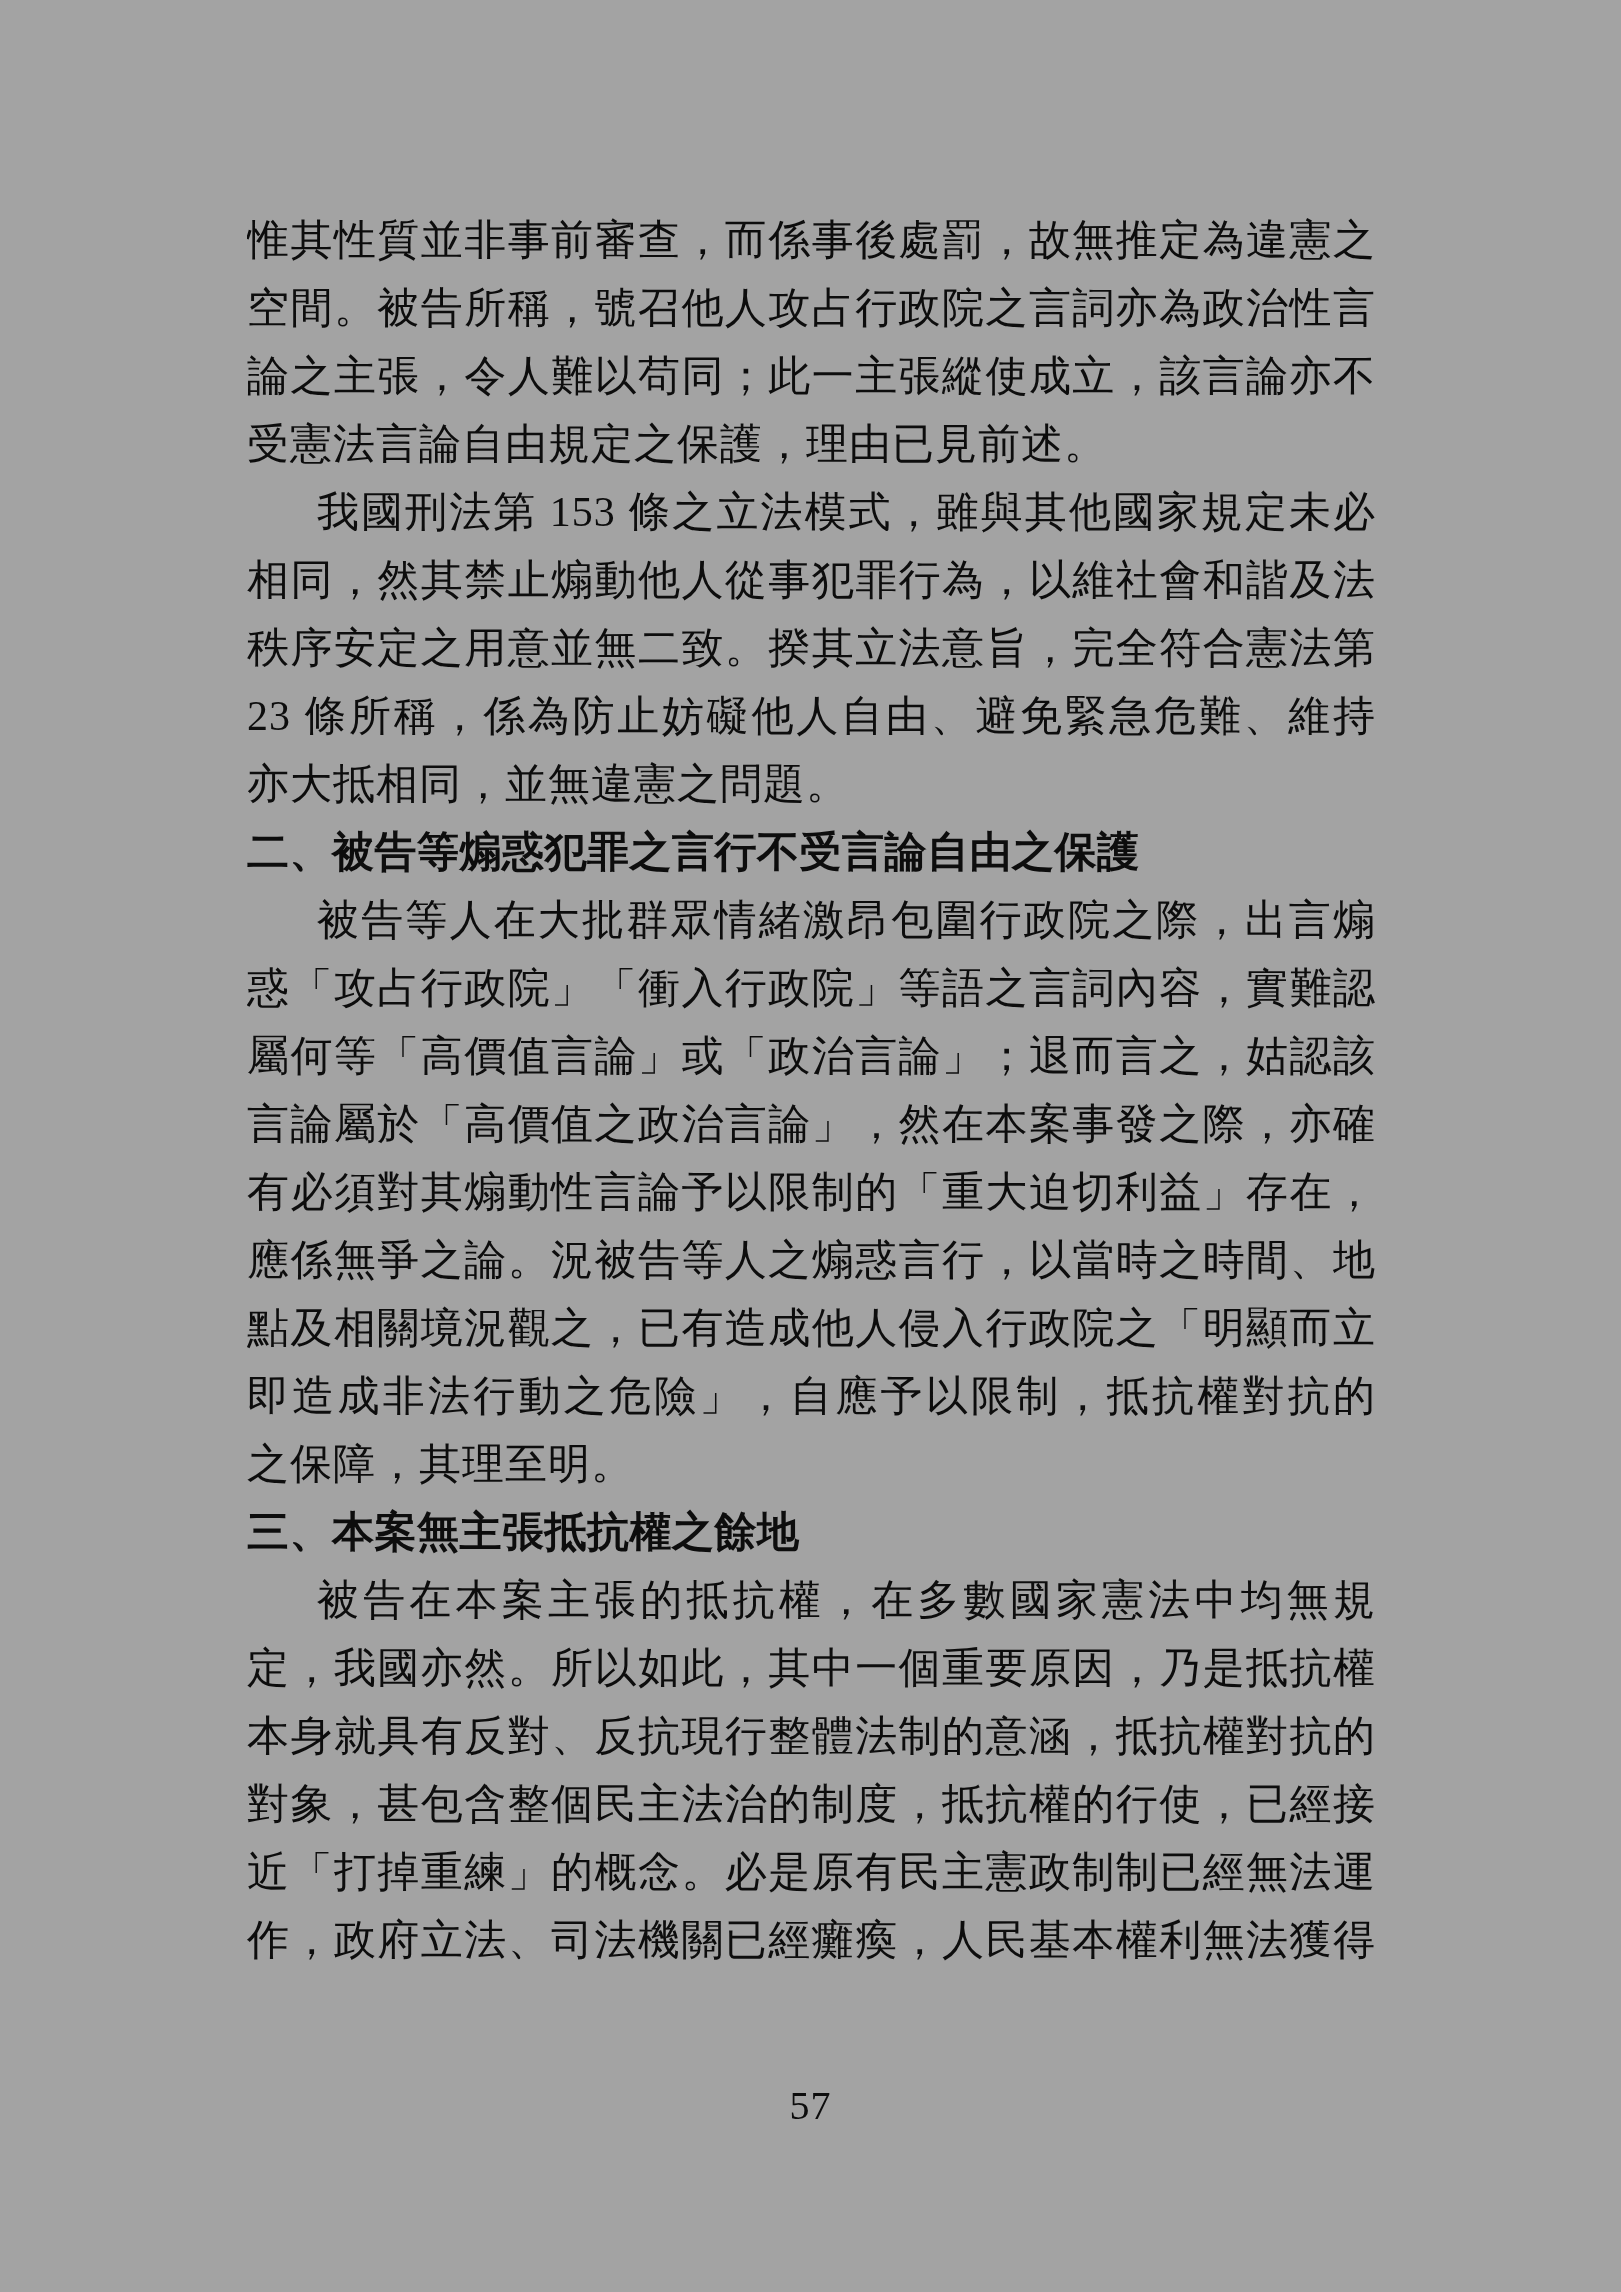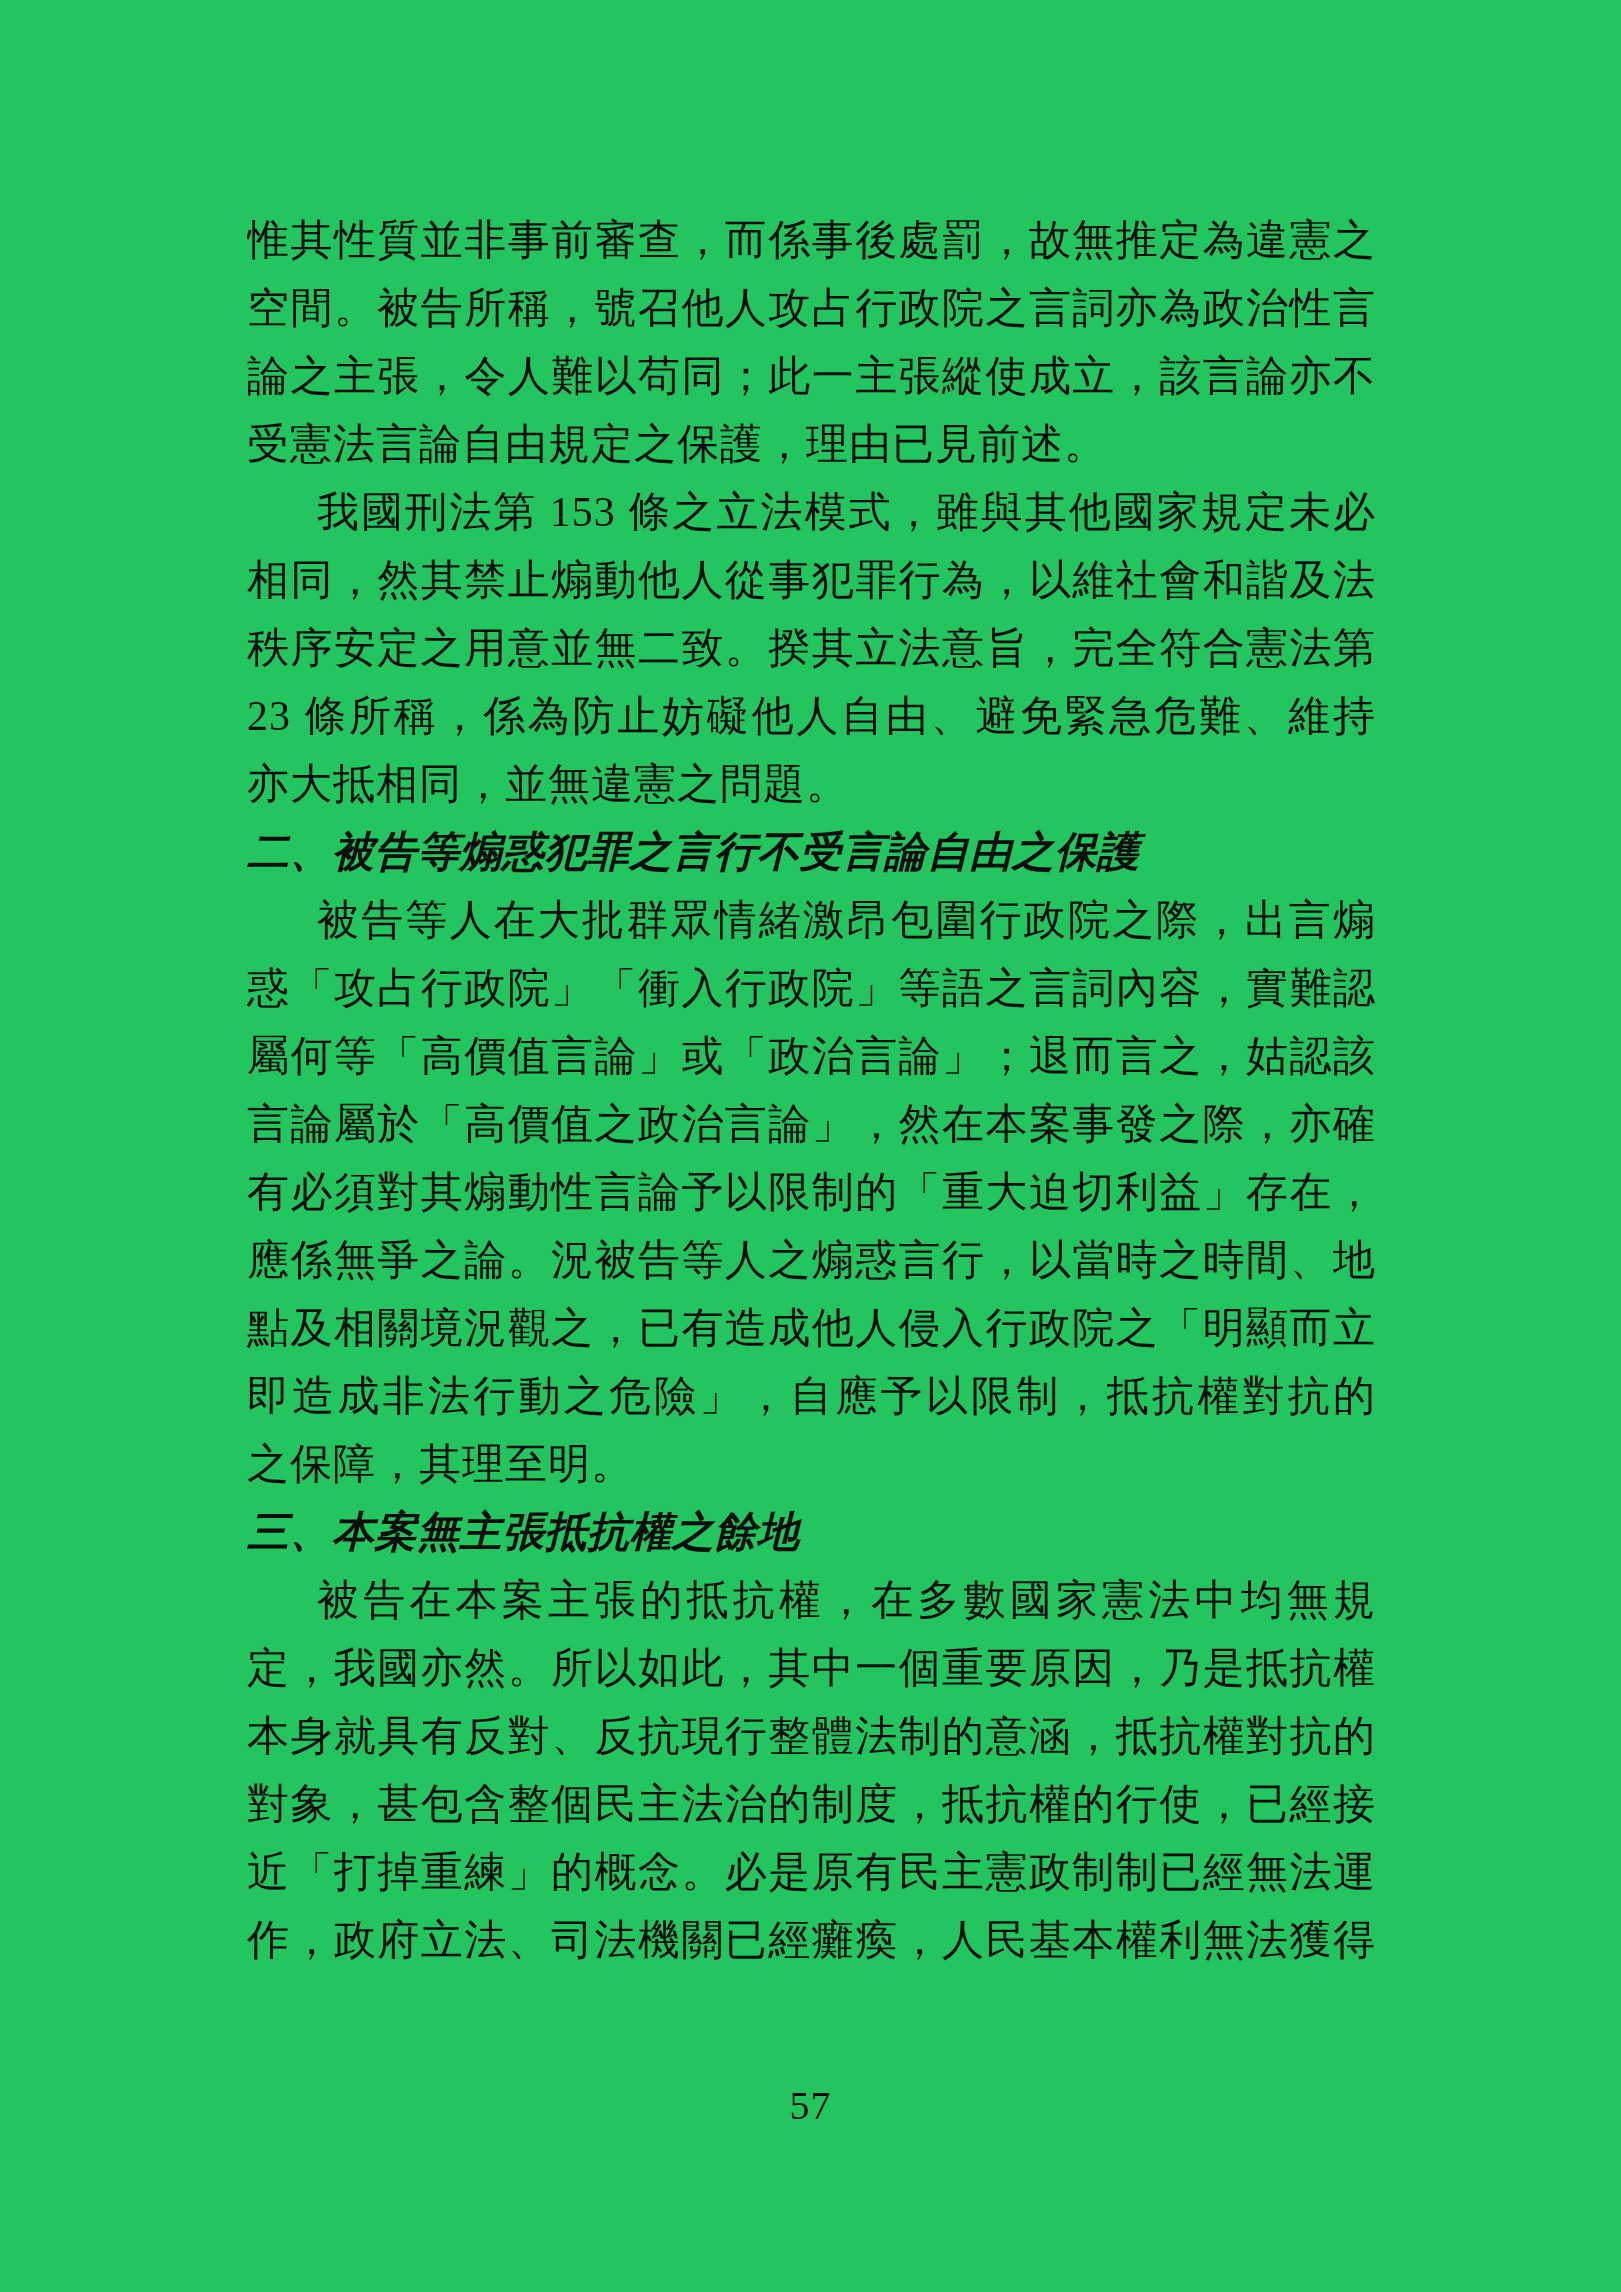--- a/index.html
+++ b/index.html
@@ -11,21 +11,21 @@
     height: 2293px;
     background: #ffffff;
     position: relative;
     overflow: hidden;
     font-family: "Liberation Serif", "DejaVu Serif", serif;
     color: #0d0d0d;
   }
   .page {
     position: absolute;
     inset: 0;
-    background: #22c55e;
+    background: #a3a3a3;
   }
   .content {
     position: absolute;
     left: 247px;
     top: 206px;
     width: 1129px;
   }
   .line {
     font-size: 42px;
     line-height: 68px;
@@ -40,21 +40,20 @@
     text-align-last: left;
   }
   .line.indent {
     text-indent: 70px;
   }
   .line.heading {
     font-weight: bold;
     letter-spacing: 0.5px;
     text-align: right;
     text-align-last: left;
-    font-style: italic;
   }
   .page-number {
     position: absolute;
     top: 2086px;
     left: 0;
     width: 1621px;
     text-align: center;
     font-size: 40px;
     line-height: 39px;
     letter-spacing: 1px;

